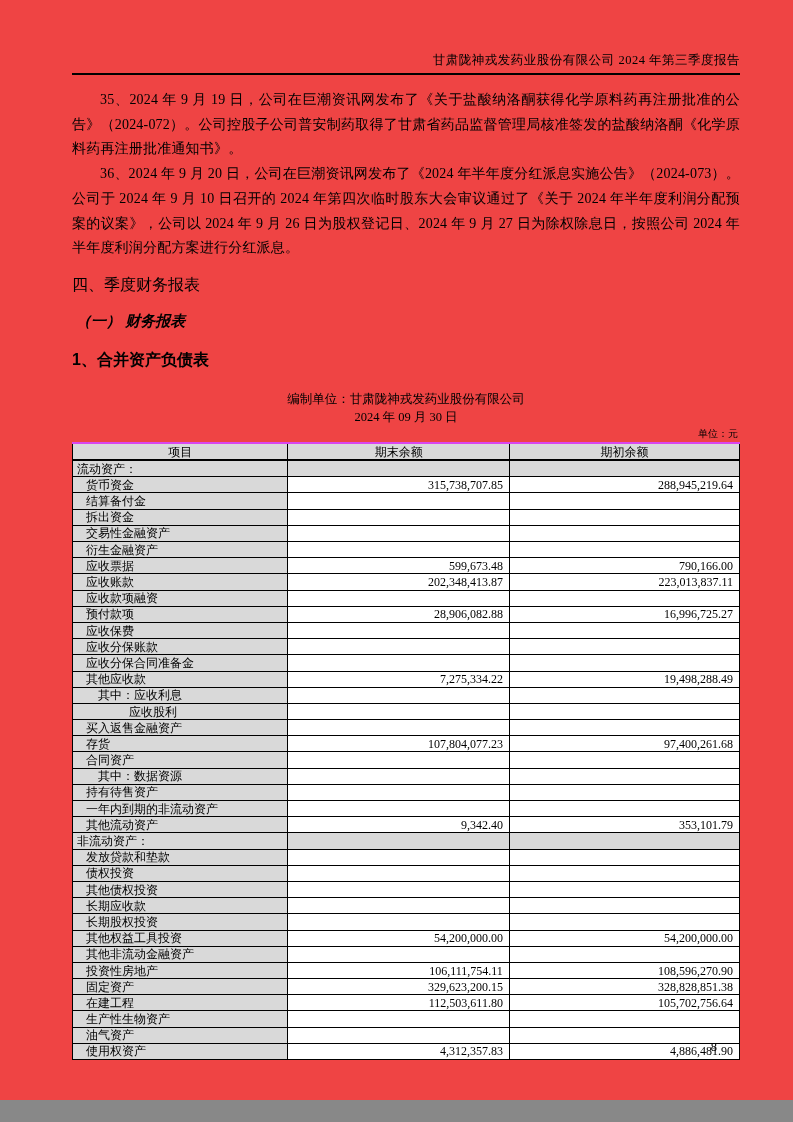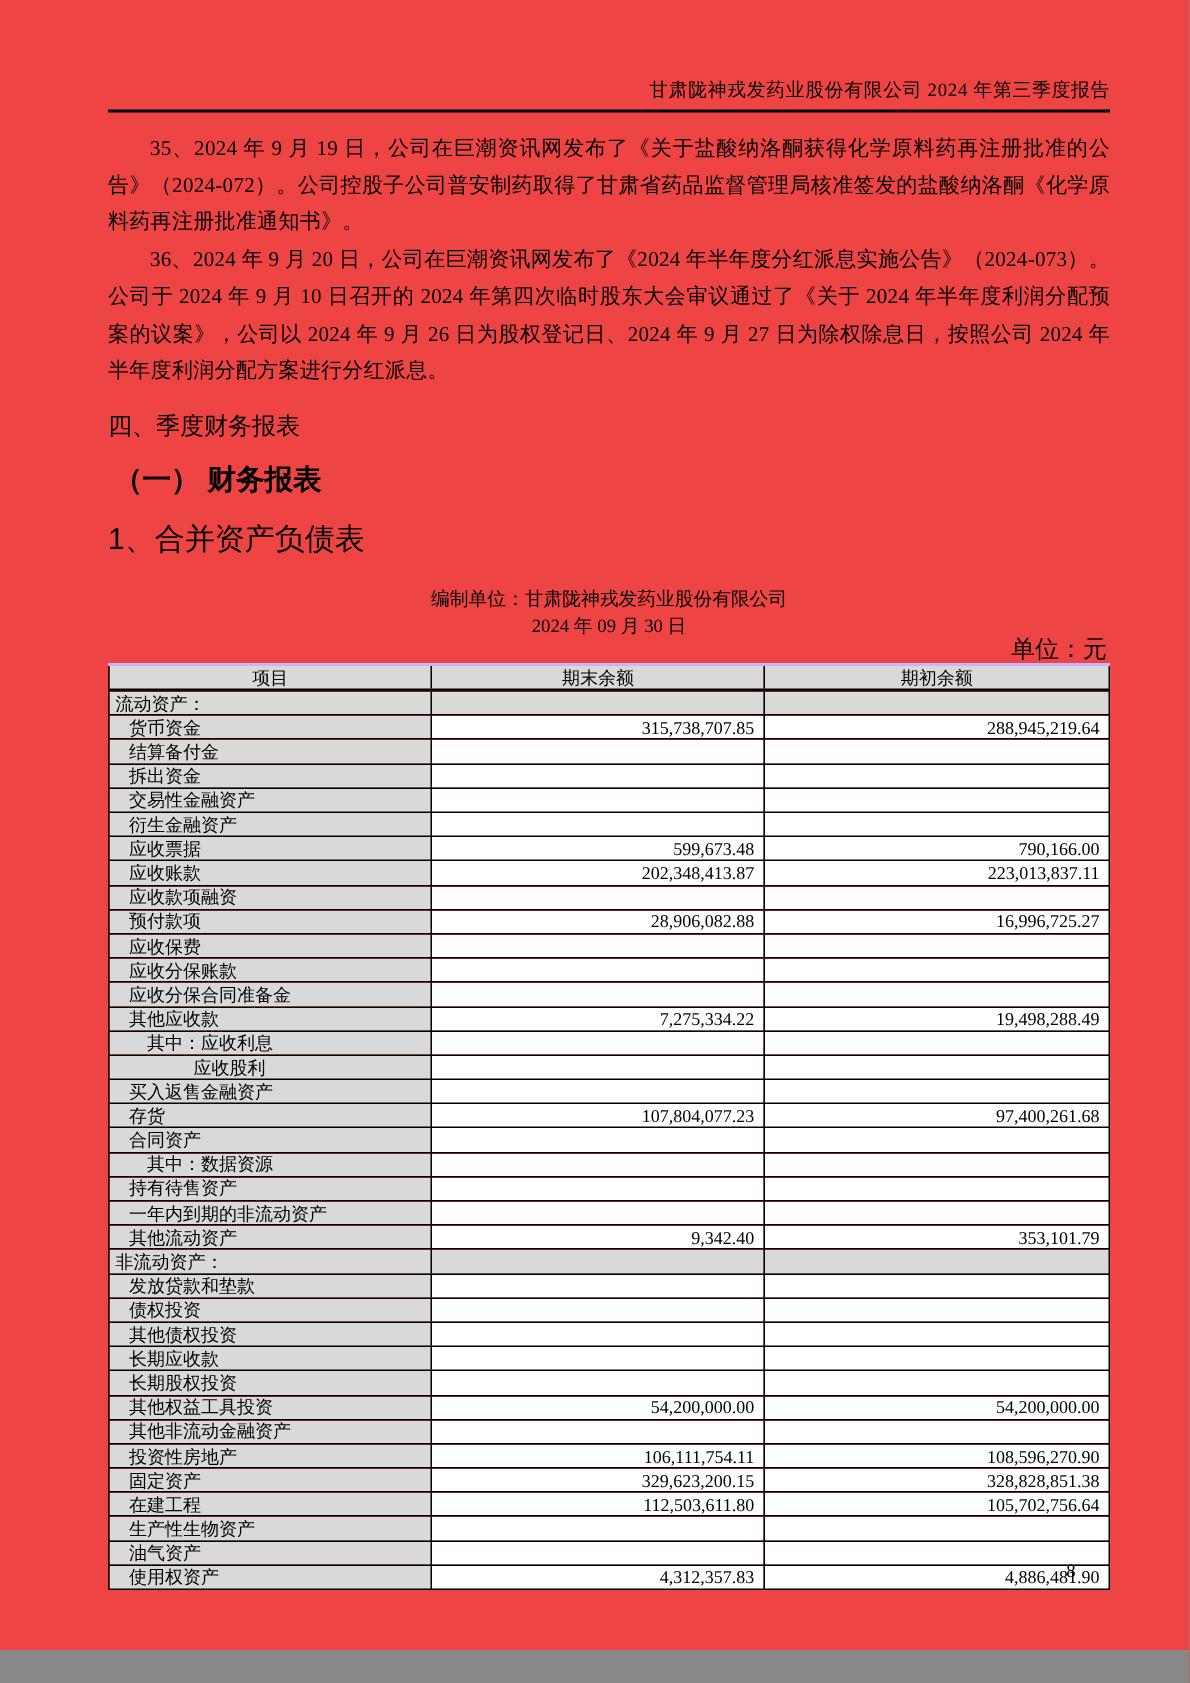--- a/index.html
+++ b/index.html
@@ -15,38 +15,38 @@
   }
   .header-rule{height:0;border:none;border-top:2px solid #000;margin:5px 0 0 0;}
   .para{
     margin:0;font-size:14px;line-height:24.7px;text-align:justify;
     text-indent:28px;letter-spacing:.2px;
   }
   .para.first{margin-top:13px;}
   .h1{margin:14px 0 0 0;font-family:"Liberation Sans","DejaVu Sans",sans-serif;
       font-weight:normal;font-size:16px;line-height:20px;}
   .h2{margin:17px 0 0 0;font-family:"Liberation Sans","DejaVu Sans",sans-serif;
-      font-weight:bold;font-size:19px;line-height:18px;padding-left:4px;}
+      font-weight:bold;font-size:15px;line-height:18px;padding-left:4px;font-style:italic;}
   .h3{margin:21px 0 0 0;font-family:"Liberation Sans","DejaVu Sans",sans-serif;
-      font-weight:normal;font-size:20px;line-height:18px;}
+      font-weight:bold;font-size:16px;line-height:18px;}
   .prepared{margin-top:23px;font-size:12.5px;line-height:15px;text-align:center;}
   .stmt-date{margin-top:3px;font-size:12.5px;line-height:15px;text-align:center;}
-  .unit{margin-top:2px;font-size:16px;line-height:13px;text-align:right;padding-right:2px;}
+  .unit{margin-top:2px;font-size:10px;line-height:13px;text-align:right;padding-right:2px;}
   table.bs{
     width:100%;border-collapse:collapse;margin-top:2px;
     font-size:12px;table-layout:fixed;
   }
   table.bs col.c1{width:32.3%;}
   table.bs col.c2{width:33.2%;}
   table.bs col.c3{width:34.5%;}
   table.bs th,table.bs td{
     border:1px solid #000;height:15.2px;line-height:14px;
     padding:0 6px;overflow:hidden;white-space:nowrap;
   }
-  table.bs{border-top:2px solid #c4b5fd;}
+  table.bs{border-top:2px solid #d946ef;}
   table.bs thead th{
     background:#d9d9d9;font-weight:normal;text-align:center;
     border-bottom:2px solid #000;
   }
   table.bs td.label{background:#d9d9d9;text-align:left;}
   table.bs tr.section td{background:#d9d9d9;}
   table.bs td.val{text-align:right;background:#fff;}
   table.bs tr.section td.val{background:#d9d9d9;}
   .ind-0{padding-left:4px !important;}
   .ind-1{padding-left:13px !important;}

